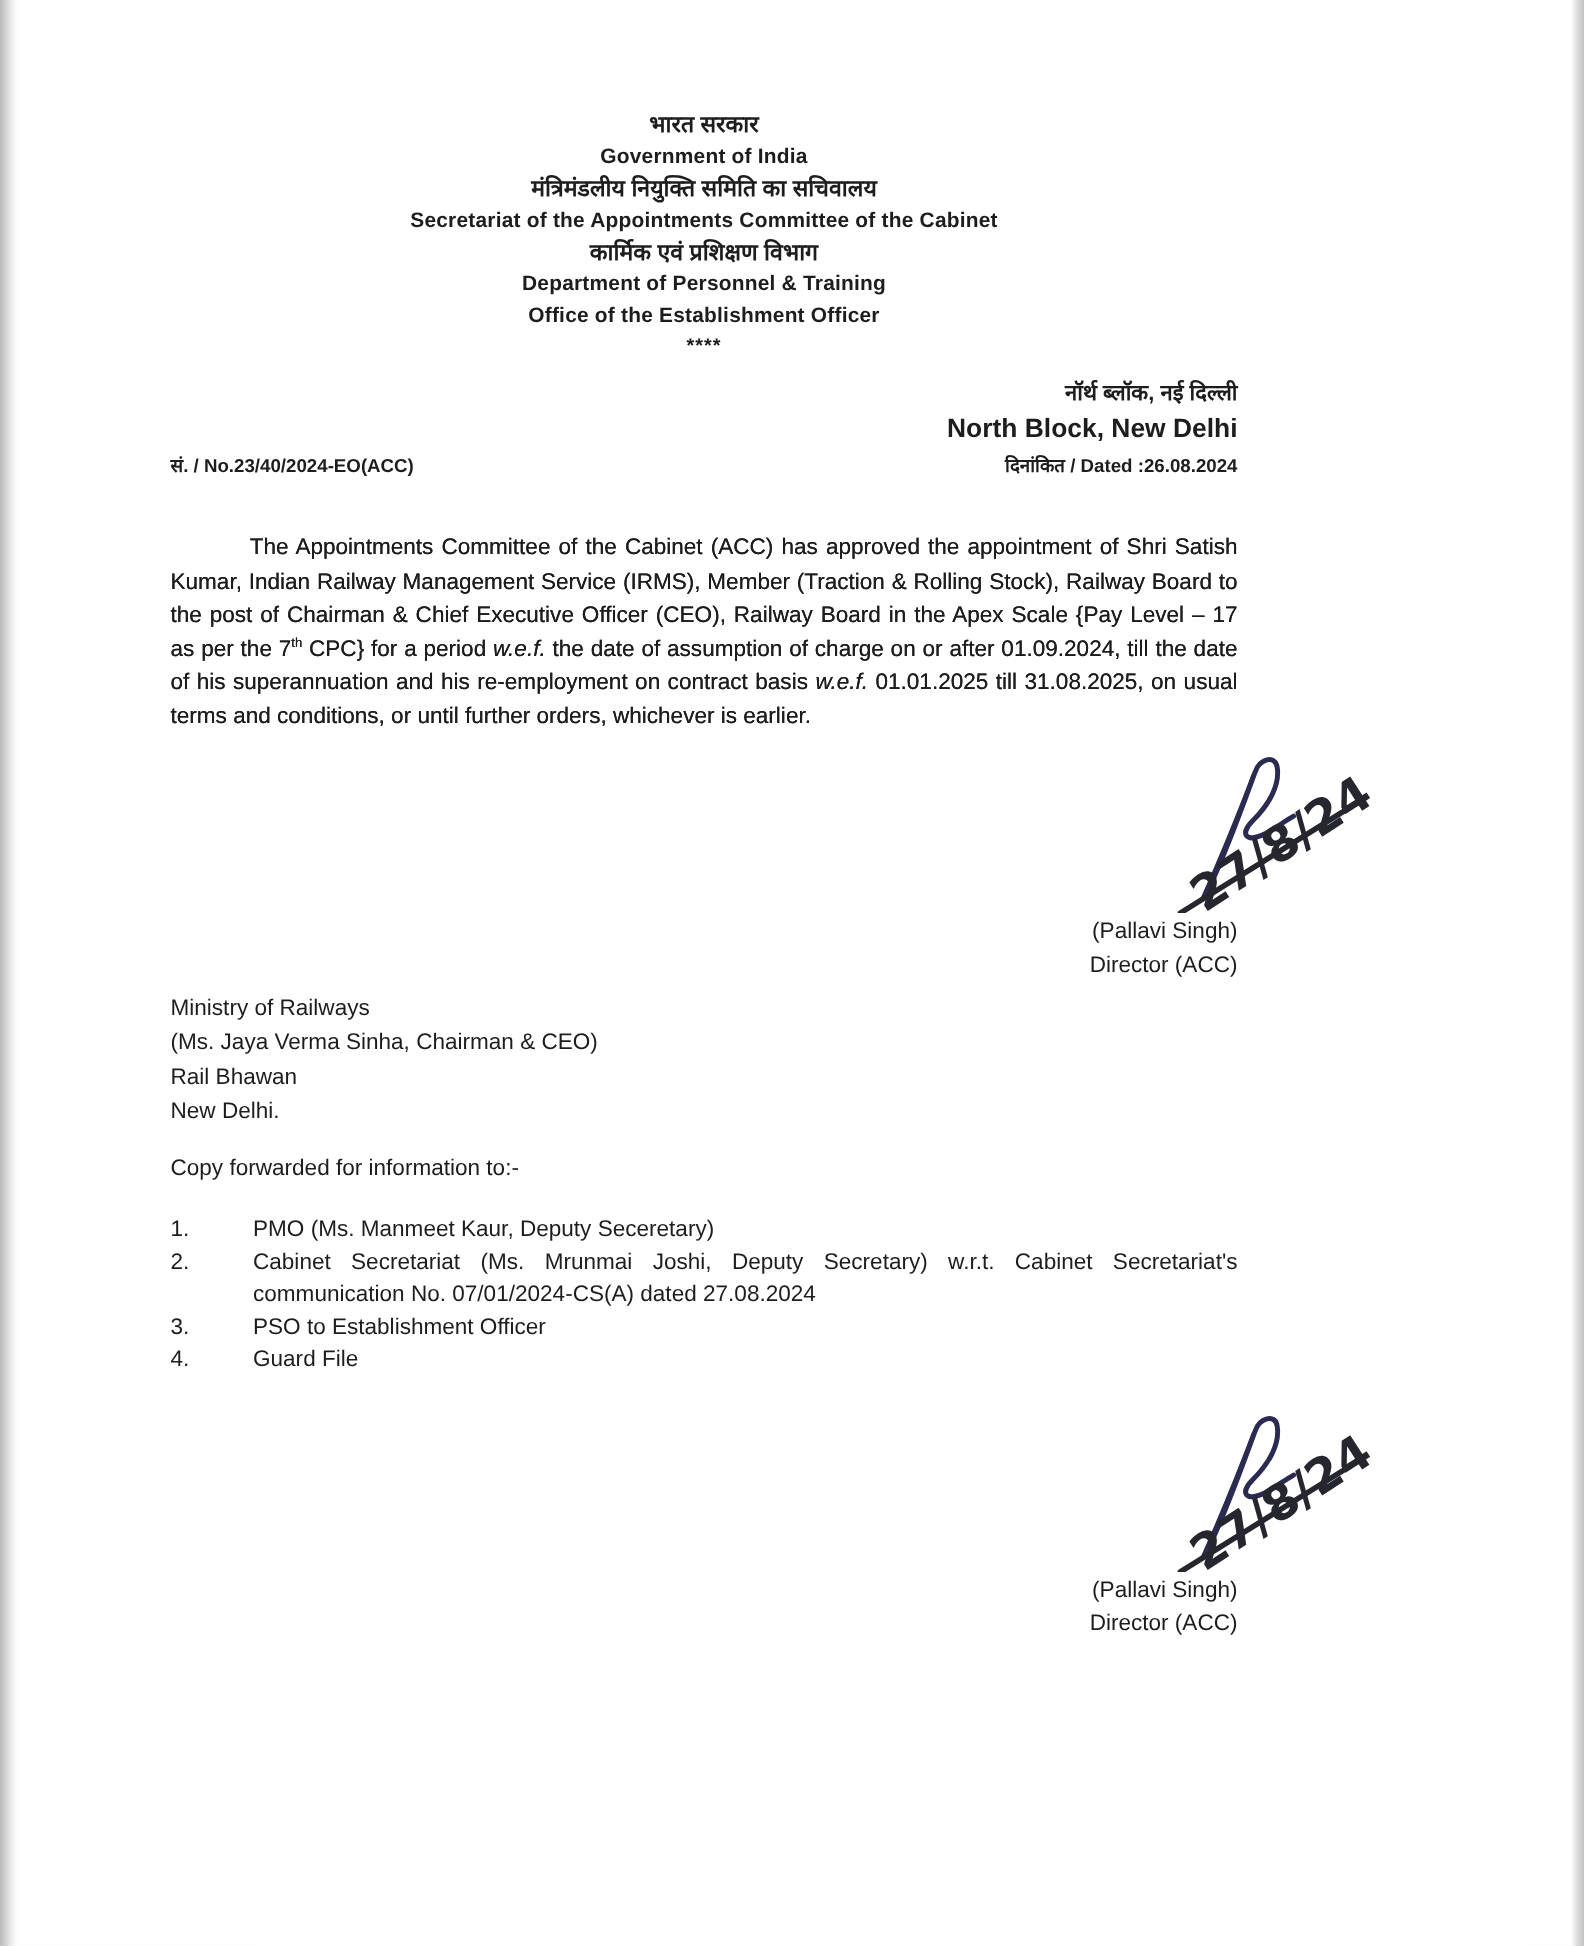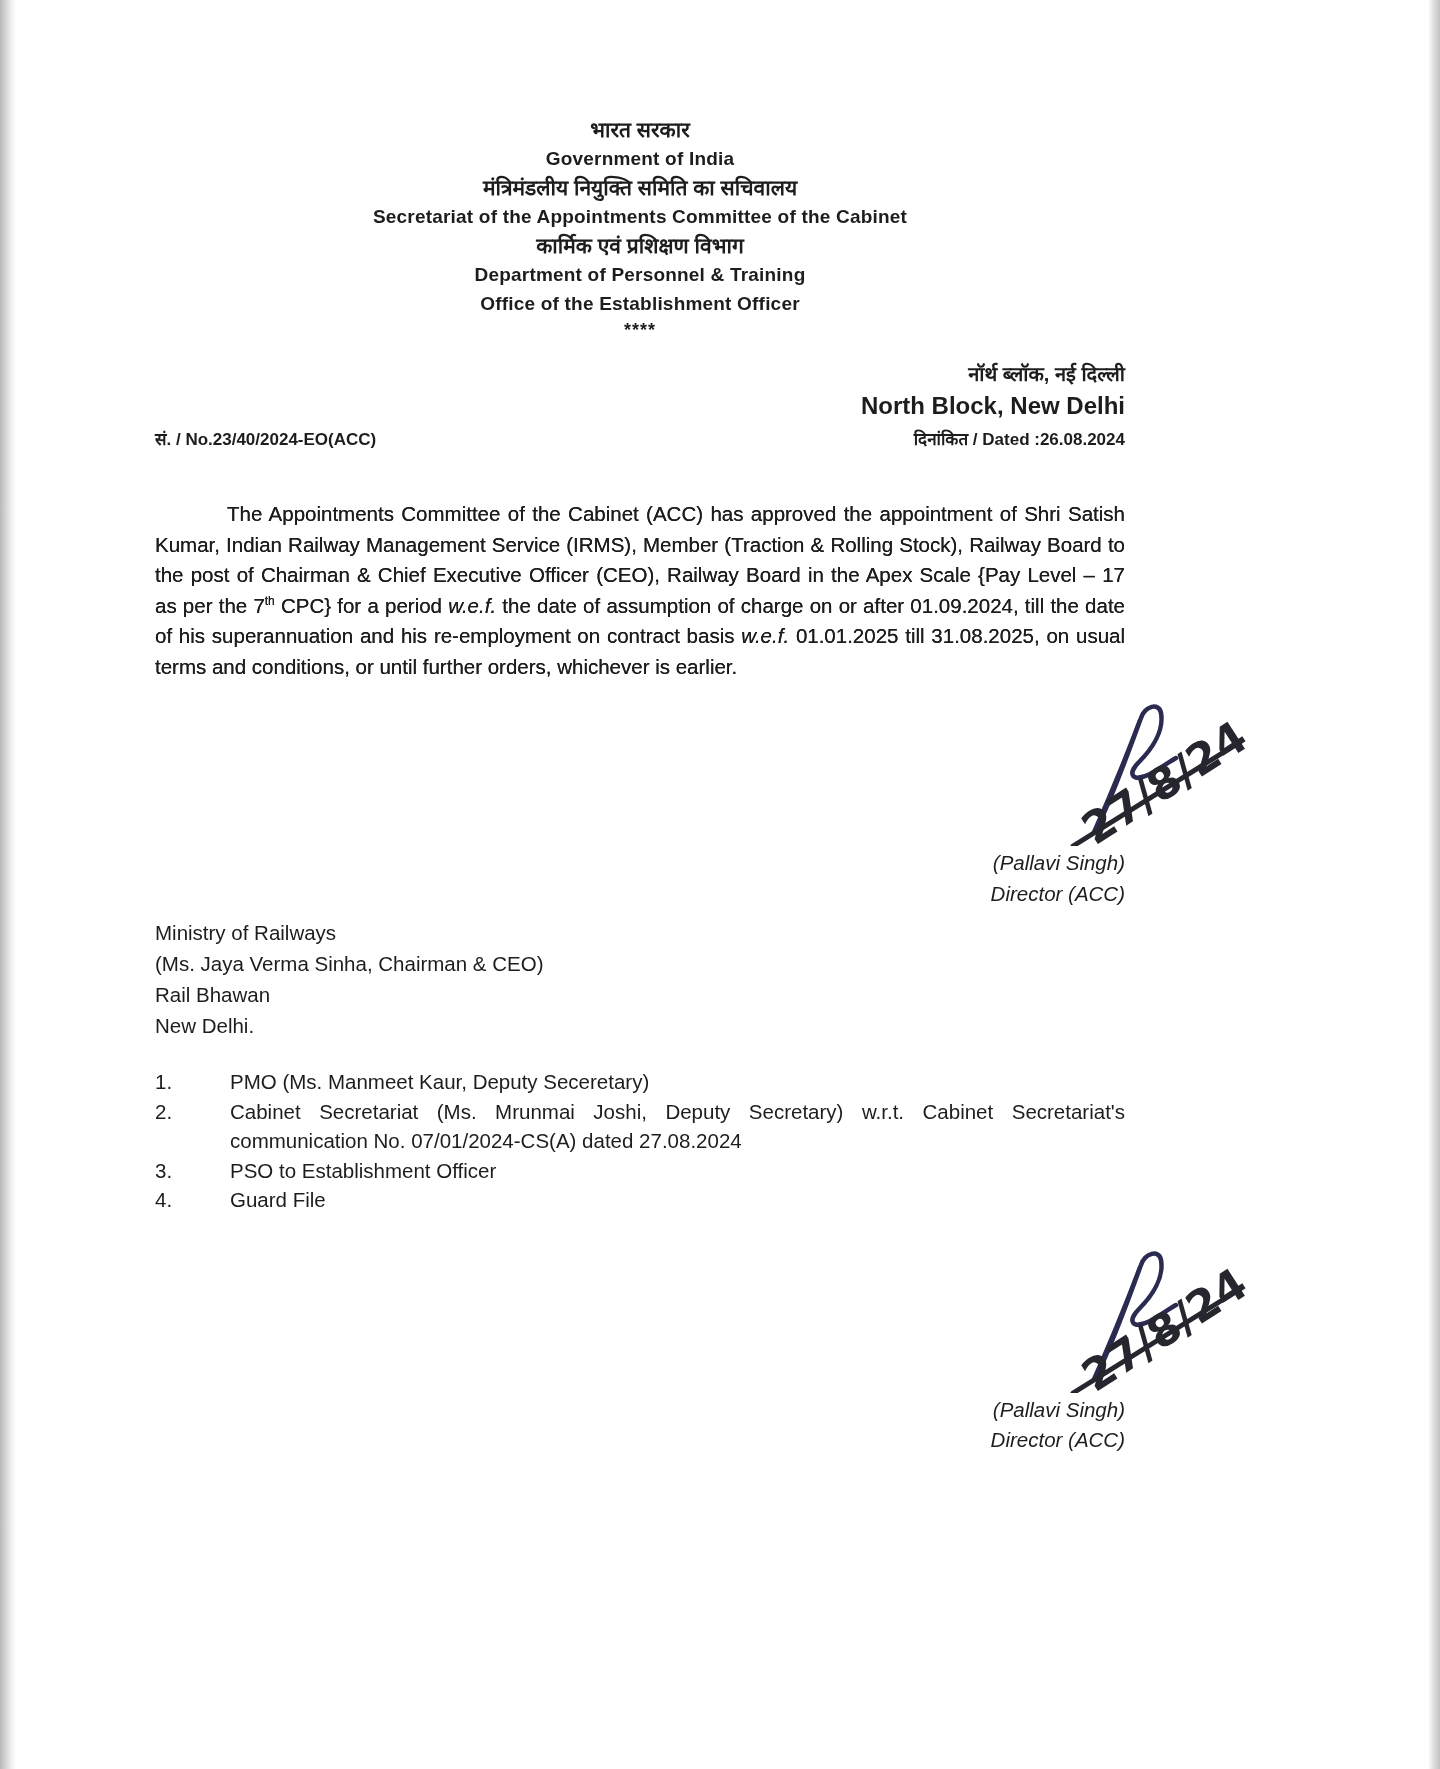--- a/index.html
+++ b/index.html
@@ -19,21 +19,21 @@
     background: linear-gradient(to right, #b9b9b9 0px, #d6d6d6 6px, #efefef 11px, #ffffff 16px);
   }
   .edge-right {
     position: absolute; right: 0; top: 0; bottom: 0; width: 12px;
     background: linear-gradient(to left, #c2c2c2 0px, #dddddd 6px, #ffffff 12px);
   }
   .content {
     position: absolute;
     left: 155px;
     width: 970px;
-    top: 16px;
+    top: 0;
     padding-top: 100px;
   }
   
   .letterhead { text-align: center; }
   .lh-line { line-height: 27px; margin-bottom: 2px; font-weight: bold; }
   .lh-line.hi { font-size: 21px; }
   .lh-line.en { font-size: 19px; letter-spacing: 0.2px; }
   .lh-line.stars { font-size: 18px; letter-spacing: 1px; line-height: 22px; }
   
   .place-block { margin-top: 18px; text-align: right; }
@@ -51,21 +51,21 @@
     text-indent: 72px;
     text-shadow: 0 0 0.5px #1d1d1d;
   }
   .body-para .it { font-style: italic; }
   .body-para sup { font-size: 0.58em; line-height: 0; vertical-align: super; }
   
   .sig-block { display: flex; flex-direction: column; align-items: flex-end; }
   .sig-block.first { margin-top: 14px; }
   .sig-block.second { margin-top: 28px; }
   .sig-svg { width: 330px; height: 150px; margin-right: -150px; display: block; }
-  .sig-name, .sig-title { font-size: 20.5px; line-height: 30.5px; text-align: right; font-style: italic; }
+  .sig-name, .sig-title { font-size: 20.5px; line-height: 30.5px; text-align: right; }
   .sig-name { margin-top: 2px; }
   
   .addr { margin-top: 8px; }
   .addr-line { font-size: 20.5px; line-height: 31px; }
   
   .copy-note { margin-top: 22px; font-size: 20.5px; line-height: 30px; }
   .copy-list { margin-top: 26px; }
   .copy-item { display: flex; }
   .copy-num { width: 75px; flex: 0 0 75px; font-size: 20.5px; line-height: 29.5px; }
   .copy-text { flex: 1; font-size: 20.5px; line-height: 29.5px; text-align: justify; }
@@ -113,20 +113,21 @@
       <div class="sig-title">Director (ACC)</div>
     </div>
 
     <div class="addr">
       <div class="addr-line">Ministry of Railways</div>
       <div class="addr-line">(Ms. Jaya Verma Sinha, Chairman &amp; CEO)</div>
       <div class="addr-line">Rail Bhawan</div>
       <div class="addr-line">New Delhi.</div>
     </div>
 
+    <div class="copy-note">Copy forwarded for information to:-</div>
 
     <div class="copy-list">
       <div class="copy-item">
         <div class="copy-num">1.</div>
         <div class="copy-text">PMO (Ms. Manmeet Kaur, Deputy Seceretary)</div>
       </div>
       <div class="copy-item">
         <div class="copy-num">2.</div>
         <div class="copy-text">Cabinet Secretariat (Ms. Mrunmai Joshi, Deputy Secretary) w.r.t. Cabinet Secretariat's communication No. 07/01/2024-CS(A) dated 27.08.2024</div>
       </div>

